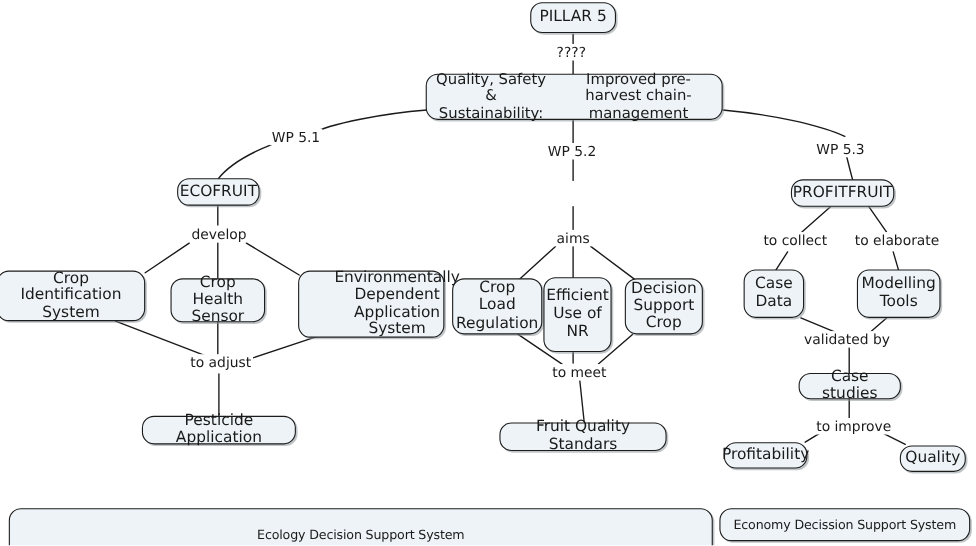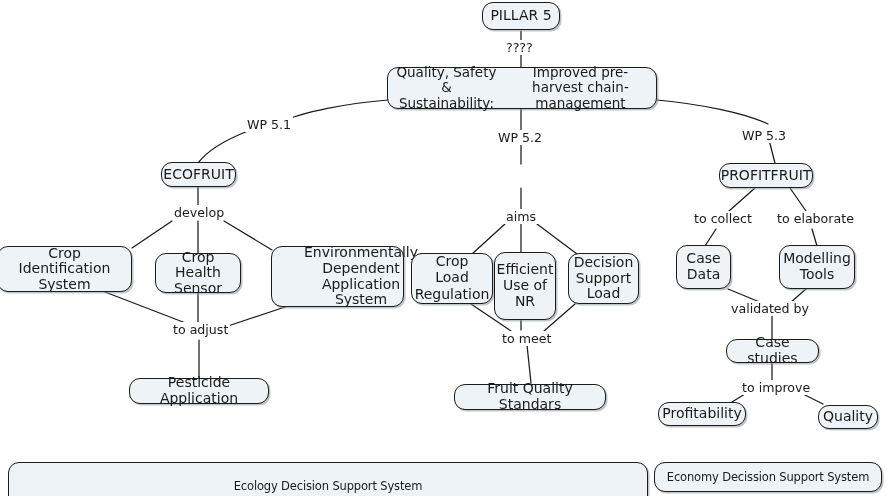--- a/index.html
+++ b/index.html
@@ -168,42 +168,42 @@
 
   <div class="node n-md" style="left:494px; top:252px; width:62px; height:68px; flex-direction:column;">
     <span>Efficient</span>
     <span>Use of</span>
     <span>NR</span>
   </div>
 
   <div class="node n-md" style="left:568px; top:253px; width:71px; height:51px; flex-direction:column;">
     <span>Decision</span>
     <span>Support</span>
-    <span>Load</span>
+    <span>Crop</span>
   </div>
 
   <div class="node n-md" style="left:454px; top:384px; width:152px; height:26px;">
     <span>Fruit Quality Standars</span>
   </div>
 
   <div class="node n-md" style="left:676px; top:245px; width:55px; height:44px; flex-direction:column;">
     <span>Case</span>
     <span>Data</span>
   </div>
 
   <div class="node n-md" style="left:779px; top:245px; width:76px; height:44px; flex-direction:column;">
     <span>Modelling</span>
     <span>Tools</span>
   </div>
 
   <div class="node n-md" style="left:726px; top:339px; width:93px; height:24px;">
     <span>Case studies</span>
   </div>
 
-  <div class="node n-md" style="left:658px; top:402px; width:88px; height:24px;">
+  <div class="node n-md" style="left:658px; top:402px; width:76px; height:24px;">
     <span>Profitability</span>
   </div>
 
   <div class="node n-md" style="left:818px; top:405px; width:60px; height:24px;">
     <span>Quality</span>
   </div>
 
   <div class="lbl" style="left:504px; top:40px;">
     <span>????</span>
   </div>

